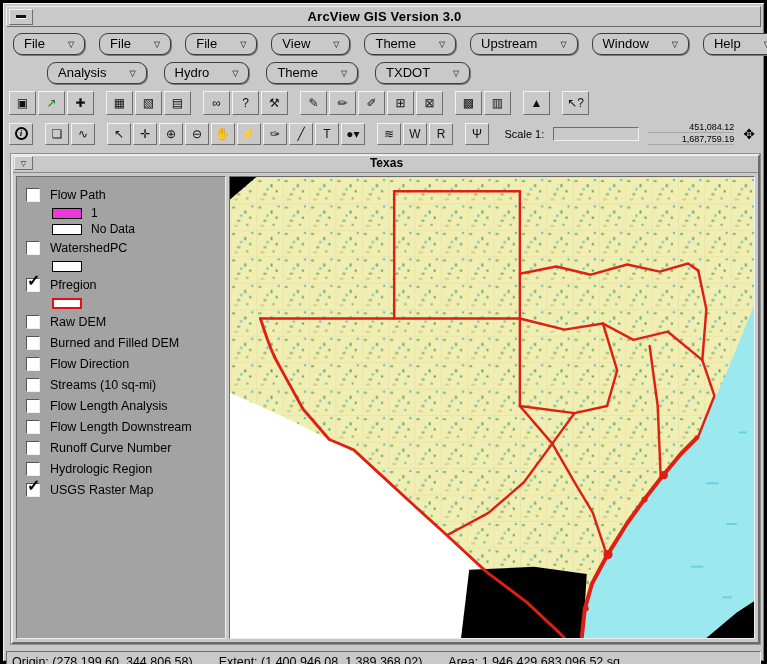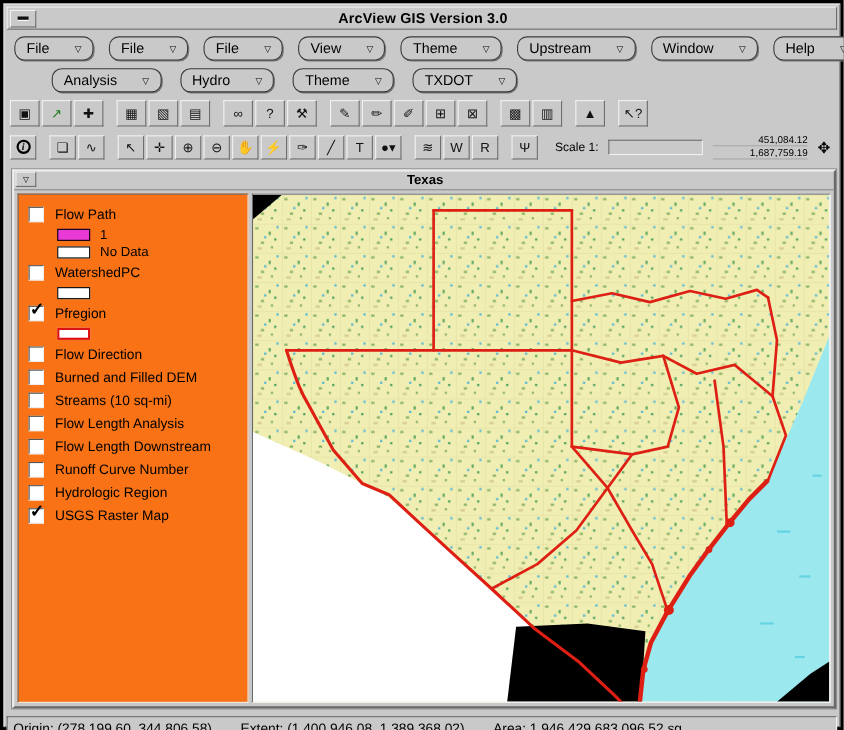--- a/index.html
+++ b/index.html
@@ -39,21 +39,21 @@
   .panicon{font-size:14px;line-height:1;}
   
   .viewwin{box-sizing:border-box;margin:9px 0 0 8px;width:749px;height:490px;background:#c9c9c9;
            border:2px solid;border-color:#ededed #6a6a6a #6a6a6a #ededed;box-shadow:0 0 0 1px #8f8f8f;}
   .viewtitle{height:16px;display:flex;align-items:flex-start;border-bottom:1px solid #8a8a8a;}
   .viewmenubtn{width:17px;height:12px;margin-left:1px;display:flex;align-items:center;justify-content:center;
            border:1px solid;border-color:#f0f0f0 #6e6e6e #6e6e6e #f0f0f0;background:#c9c9c9;}
   .vtri{font-size:7px;line-height:1;}
   .title2{flex:1;text-align:center;font-size:12px;font-weight:bold;margin-right:18px;}
   .viewbody{display:flex;height:calc(100% - 17px);box-sizing:border-box;padding:3px;gap:3px;}
-  .legend{width:210px;box-sizing:border-box;background:#f97316;padding:7px 0 0 7px;overflow:hidden;
+  .legend{width:210px;box-sizing:border-box;background:#a3a3a3;padding:7px 0 0 7px;overflow:hidden;
           border:1px solid;border-color:#6a6a6a #eee #eee #6a6a6a;}
   .mappanel{flex:1;position:relative;overflow:hidden;background:#fff;
           border:1px solid;border-color:#6a6a6a #eee #eee #6a6a6a;}
   svg.map{position:absolute;left:0;top:0;width:100%;height:100%;}
   
   .lrow{display:flex;align-items:center;height:21px;gap:10px;}
   .cbx{position:relative;width:12px;height:12px;background:#fff;flex:0 0 12px;margin-left:2px;
        border:1px solid;border-color:#555 #eee #eee #555;}
   .chk{position:absolute;left:0;top:-8px;font-size:16px;font-weight:bold;color:#000;}
   .llabel{font-size:12.5px;white-space:nowrap;}
@@ -286,25 +286,29 @@
             <span class="cbx">
               <span class="chk">✓</span>
             </span>
             <span class="llabel">Pfregion</span>
           </div>
           <div class="srow">
             <span class="swatch" style="background: rgb(255, 255, 255); border: 2px solid rgb(221, 17, 17);"></span>
           </div>
           <div class="lrow">
             <span class="cbx"></span>
+            <span class="llabel">Raw DEM</span>
+          </div>
+          <div class="lrow">
+            <span class="cbx"></span>
+            <span class="llabel">Burned and Filled DEM</span>
+          </div>
+          <div class="lrow">
+            <span class="cbx"></span>
             <span class="llabel">Flow Direction</span>
-          </div>
-          <div class="lrow">
-            <span class="cbx"></span>
-            <span class="llabel">Burned and Filled DEM</span>
           </div>
           <div class="lrow">
             <span class="cbx"></span>
             <span class="llabel">Streams (10 sq-mi)</span>
           </div>
           <div class="lrow">
             <span class="cbx"></span>
             <span class="llabel">Flow Length Analysis</span>
           </div>
           <div class="lrow">

